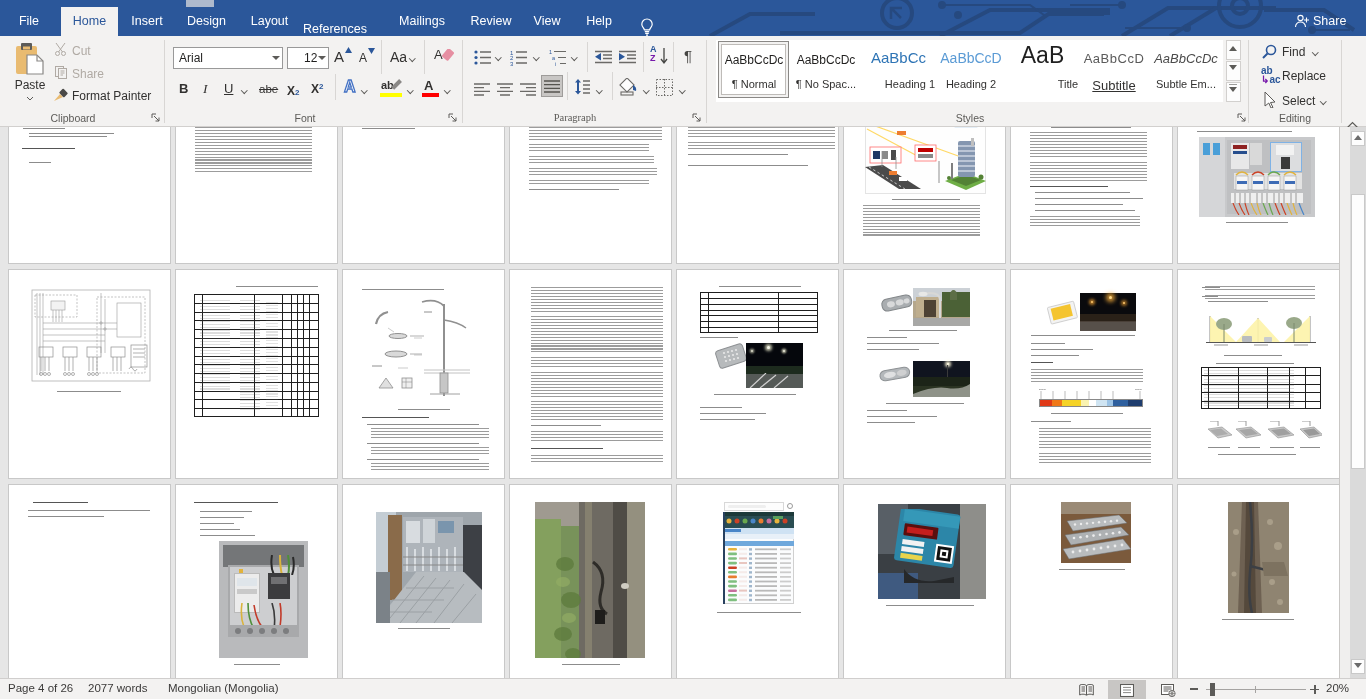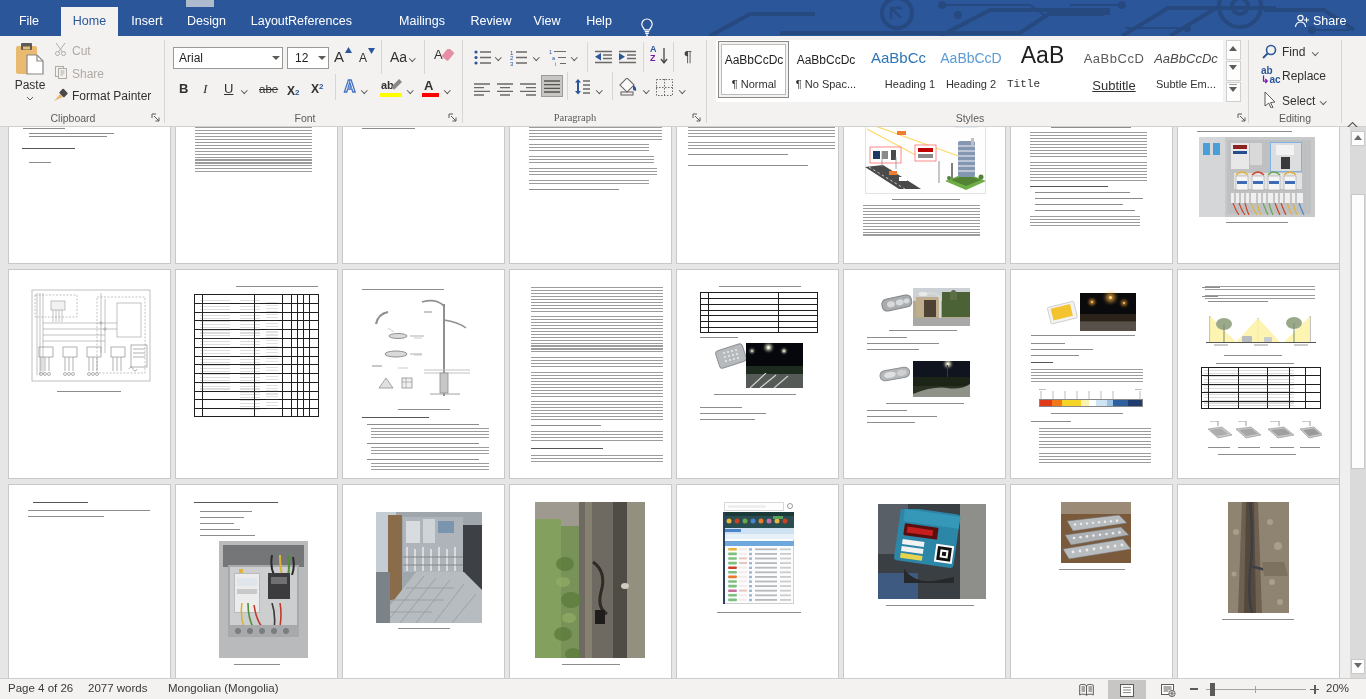--- a/index.html
+++ b/index.html
@@ -58,21 +58,21 @@
       <circle cx="842" cy="30" r="3" fill="#26497f"></circle>
     </g>
   </svg>
   <div class="abs" style="left:186px;top:0;width:28px;height:7px;background:#aebacd;"></div>
   <div id="tabs">
     <div id="hometab">Home</div>
     <div class="tab" style="left:9px;width:40px;">File</div>
     <div class="tab" style="left:124px;width:46px;">Insert</div>
     <div class="tab" style="left:180px;width:53px;">Design</div>
     <div class="tab" style="left:243px;width:53px;">Layout</div>
-    <div class="tab" style="left:288px;width:62px;">References</div>
+    <div class="tab" style="left:303px;width:62px;margin-top:8px;">References</div>
     <div class="tab" style="left:392px;width:60px;">Mailings</div>
     <div class="tab" style="left:466px;width:50px;">Review</div>
     <div class="tab" style="left:527px;width:40px;">View</div>
     <div class="tab" style="left:579px;width:40px;">Help</div>
     <svg class="abs" style="left:640px;top:11px;" width="14" height="19" viewBox="0 0 14 19">
       <g stroke="#fff" stroke-width="1.2" fill="none">
         <path d="M7 1 a5.2 5.2 0 0 1 5.2 5.2 c0 2.6-2.2 3.6-2.6 5.6 h-5.2 c-.4-2-2.6-3-2.6-5.6 A5.2 5.2 0 0 1 7 1z"></path>
         <path d="M4.8 13.6 h4.4 M5.2 15.4 h3.6 M6 17.2 h2"></path>
       </g>
     </svg>
@@ -120,21 +120,21 @@
     <path d="M0 13 L6 6 l3 3 z" fill="#e9bb71"></path>
     <rect x="6" y="2" width="7" height="6" rx="1" transform="rotate(45 9.5 5)" fill="#4a4a48"></rect>
   </svg>
   <div class="abs" style="left:72px;top:53px;font-size:12px;color:#323130;">Format Painter</div>
   <div class="gsep" style="left:164px;"></div>
 
   <div class="abs" style="left:173px;top:11px;width:110px;height:22px;background:#fff;border:1px solid #999;font-size:12px;color:#201f1e;line-height:20px;padding-left:5px;">Arial</div>
   <svg class="abs" style="left:272px;top:20px;" width="8" height="5" viewBox="0 0 8 5">
       <path d="M0 0 L4 4 L8 0z" fill="#5c5b58"></path>
     </svg>
-  <div class="abs" style="left:287px;top:11px;width:42px;height:22px;background:#fff;border:1px solid #999;font-size:12px;color:#201f1e;line-height:20px;padding-left:7px;">12</div>
+  <div class="abs" style="left:287px;top:11px;width:42px;height:22px;background:#fff;border:1px solid #999;font-size:12px;color:#201f1e;line-height:20px;padding-left:16px;">12</div>
   <svg class="abs" style="left:318px;top:20px;" width="8" height="5" viewBox="0 0 8 5">
       <path d="M0 0 L4 4 L8 0z" fill="#5c5b58"></path>
     </svg>
   <div class="abs" style="left:334px;top:12px;font-size:15px;color:#323130;">A</div>
   <svg class="abs" style="left:345px;top:11px;" width="7" height="6" viewBox="0 0 7 6">
       <path d="M0 6 L3.5 0 L7 6z" fill="#2b579a"></path>
     </svg>
   <div class="abs" style="left:359px;top:15px;font-size:12px;color:#323130;">A</div>
   <svg class="abs" style="left:368px;top:12px;" width="7" height="6" viewBox="0 0 7 6">
       <path d="M0 0 L3.5 6 L7 0z" fill="#2b579a"></path>
@@ -272,21 +272,21 @@
   <div class="abs" style="left:718px;top:5px;width:71px;height:57px;border:1px solid #8a8886;box-shadow:inset 0 0 0 2px #f3f2f1,inset 0 0 0 3px #bebbb8;"></div>
   <div class="abs" style="left:720px;top:17px;width:68px;font-size:12px;color:#201f1e;text-align:center;">AaBbCcDc</div>
   <div class="abs" style="left:720px;top:42px;width:68px;font-size:11px;color:#323130;text-align:center;">¶ Normal</div>
   <div class="abs" style="left:792px;top:17px;width:68px;font-size:12px;color:#201f1e;text-align:center;">AaBbCcDc</div>
   <div class="abs" style="left:792px;top:42px;width:68px;font-size:11px;color:#323130;text-align:center;">¶ No Spac...</div>
   <div class="abs" style="left:862px;top:13px;width:73px;font-size:15px;color:#2e74b5;text-align:center;">AaBbCс</div>
   <div class="abs" style="left:862px;top:42px;width:73px;font-size:11px;color:#323130;text-align:right;">Heading 1</div>
   <div class="abs" style="left:935px;top:14px;width:72px;font-size:14px;color:#5b9bd5;text-align:center;">AaBbCcD</div>
   <div class="abs" style="left:935px;top:42px;width:72px;font-size:11px;color:#323130;text-align:center;">Heading 2</div>
   <div class="abs" style="left:1007px;top:6px;width:71px;font-size:23px;color:#1f1f1f;text-align:center;">AaB</div>
-  <div class="abs" style="left:1007px;top:42px;width:71px;font-size:11px;color:#323130;text-align:left;font-family:Liberation Mono, monospace;">Title</div>
+  <div class="abs" style="left:1007px;top:42px;width:71px;font-size:11px;color:#323130;text-align:right;">Title</div>
   <div class="abs" style="left:1078px;top:15px;width:72px;font-size:13px;color:#5a5a5a;text-align:center;letter-spacing:.5px;">AaBbCcD</div>
   <div class="abs" style="left:1078px;top:42px;width:72px;font-size:13px;color:#323130;text-align:center;text-decoration:underline;">Subtitle</div>
   <div class="abs" style="left:1150px;top:15px;width:72px;font-size:13px;color:#4a4a4a;font-style:italic;text-align:center;">AaBbCcDc</div>
   <div class="abs" style="left:1150px;top:42px;width:72px;font-size:11px;color:#323130;text-align:center;">Subtle Em...</div>
   <div class="abs" style="left:1225px;top:4px;width:16px;height:62px;background:#f3f2f1;"></div>
   <div class="abs" style="left:1226px;top:4px;width:15px;height:20px;background:#fdfdfd;border:1px solid #d2d0ce;"></div>
   <div class="abs" style="left:1226px;top:25px;width:15px;height:20px;background:#fdfdfd;border:1px solid #d2d0ce;"></div>
   <div class="abs" style="left:1226px;top:46px;width:15px;height:20px;background:#fdfdfd;border:1px solid #d2d0ce;"></div>
   <svg class="abs" style="left:1229px;top:10px;" width="8" height="6" viewBox="0 0 8 6">
       <path d="M0 5 L4 0 L8 5z" fill="#5c5b58"></path>

